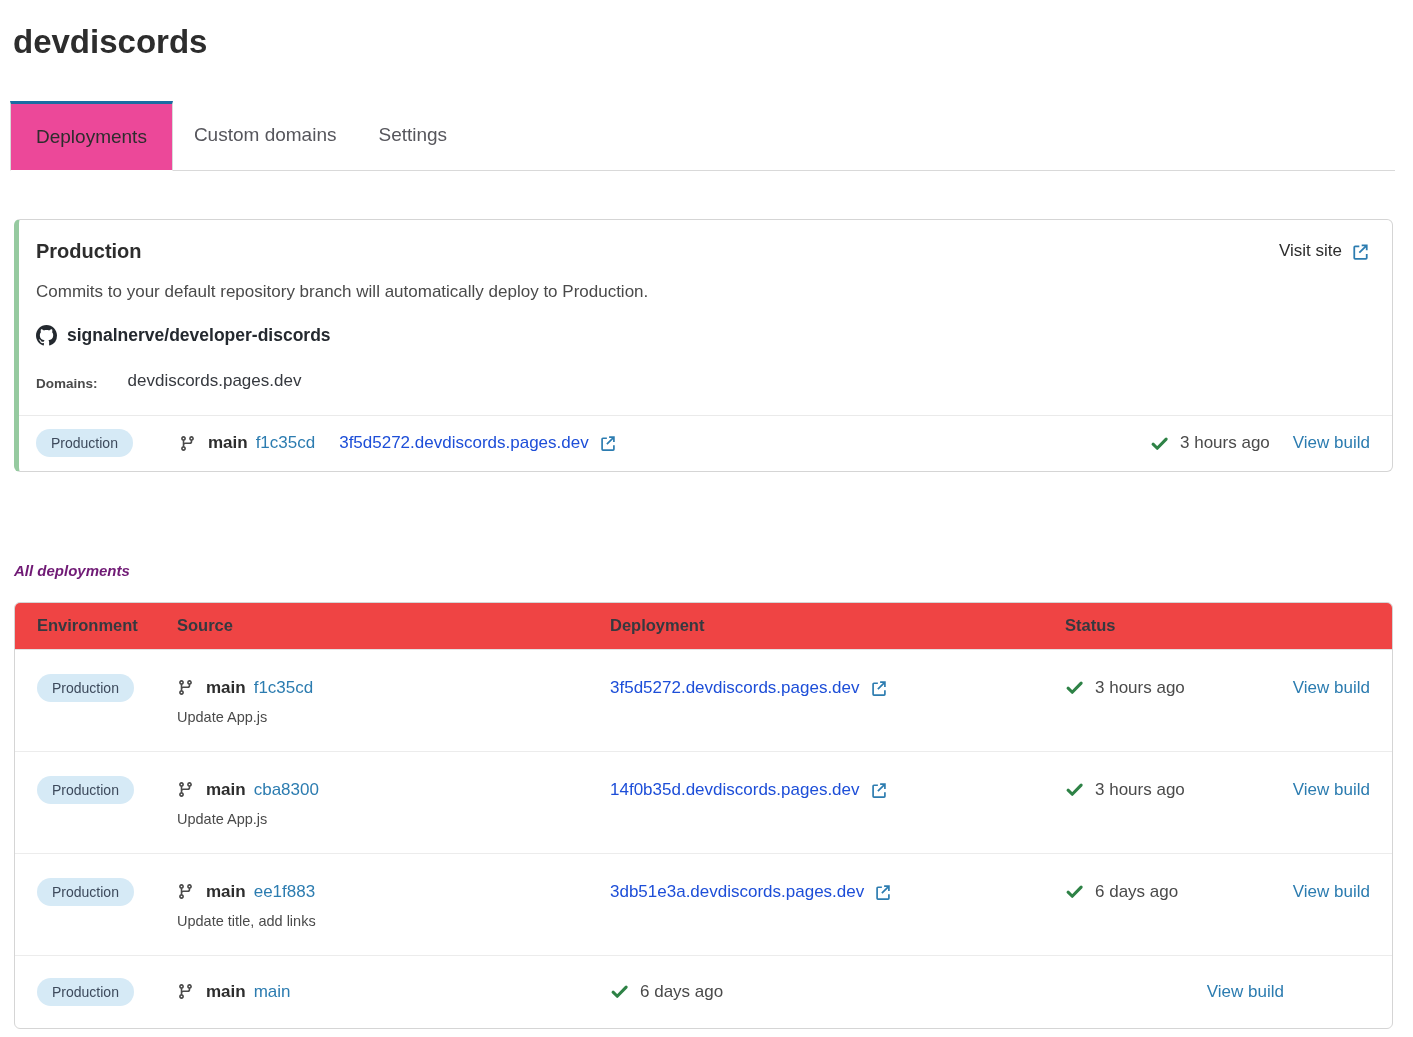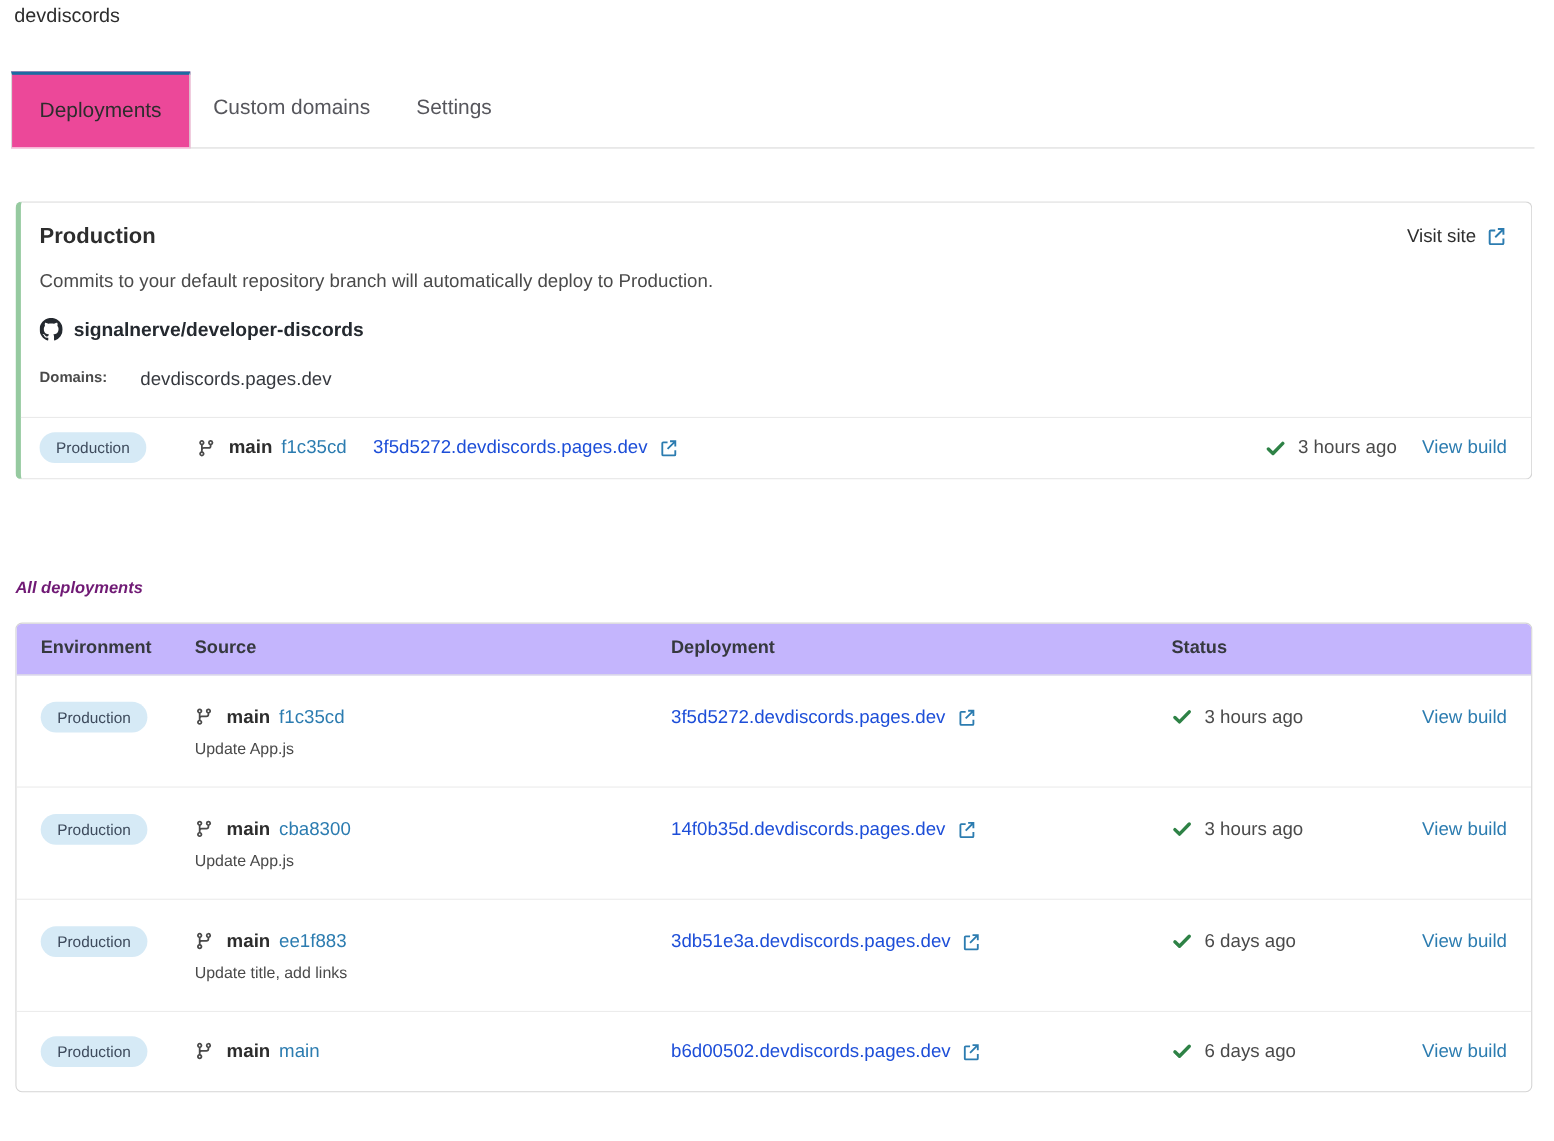--- a/index.html
+++ b/index.html
@@ -7,22 +7,22 @@
   body {
     width:1413px; height:1037px; background:#fff;
     font-family:"Liberation Sans", sans-serif;
     color:#36393f; overflow:hidden;
   }
   a { text-decoration:none; cursor:pointer; }
   .link { color:#2c7cb0; }
 
   
   .page-title {
-    font-size:18px; font-weight:400; color:#2d2d2d;
-    margin:4px 0 0 13px; line-height:1.2;
+    font-size:33px; font-weight:700; color:#2d2d2d;
+    margin:22px 0 0 13px; line-height:1.2;
   }
 
   
   .tabs {
     display:flex; align-items:stretch;
     margin:39px 18px 0 10px;
     border-bottom:1px solid #d9d9d9;
     height:70px;
   }
   .tab {
@@ -43,24 +43,24 @@
   .card {
     margin:48px 20px 0 14px;
     border:1px solid #d5d5d5;
     border-left:5px solid #96caa0;
     border-radius:6px;
     background:#fff;
   }
   .card-body { padding:20px 22px 24px 17px; }
   .card-head { display:flex; align-items:center; justify-content:space-between; }
   .prod-title { font-size:20px; font-weight:600; margin:0; color:#2d2d2d; }
-  .visit-link { display:inline-flex; gap:9px; font-size:17px; color:#2d2d2d; font-weight:400; }
+  .visit-link { display:inline-flex; align-items:center; gap:9px; font-size:17px; color:#2d2d2d; font-weight:400; }
   .desc { margin:19px 0 0; font-size:17px; color:#4a4a4a; }
   .repo { margin-top:23px; display:flex; align-items:flex-start; gap:10px; font-size:17.5px; font-weight:700; color:#24292f; }
-  .domains { margin-top:25px; display:flex; align-items:flex-start; }
+  .domains { margin-top:25px; display:flex; align-items:flex-end; }
   .domains-label { font-size:13.5px; font-weight:700; color:#4a4a4a; margin-right:30px; }
   .domains-value { font-size:17px; color:#36393f; }
 
   .prod-row {
     border-top:1px solid #eaeaea;
     height:56px; display:flex; align-items:center;
     padding:0 22px 0 17px;
   }
   .badge {
     display:inline-flex; align-items:center; justify-content:center;
@@ -84,21 +84,21 @@
     margin:23px 20px 0 14px;
     border:1px solid #d5d5d5; border-radius:6px;
     overflow:hidden; background:#fff;
   }
   .grid-cols {
     display:grid;
     grid-template-columns:140px 433px 455px 219px 1fr;
     padding-left:22px; padding-right:22px;
   }
   .thead {
-    background:#c4b5fd; height:47px; align-items:center;
+    background:#ef4444; height:47px; align-items:center;
     font-size:16.5px; font-weight:700; color:#36393f;
     border-bottom:1px solid #e2e2e2;
   }
   .trow { padding-top:24px; padding-bottom:26px; border-bottom:1px solid #ececec; align-items:start; }
   .trow:last-child { border-bottom:none; padding-top:22px; padding-bottom:22px; }
   .cell-env { padding-top:0; }
   .src-cell .src-branch { min-height:28px; }
   .commit-msg { margin-top:7px; font-size:14.5px; color:#4a4a4a; }
   .commit-msg:empty { display:none; }
   .deploy-cell { display:flex; align-items:center; min-height:28px; }
@@ -302,29 +302,20 @@
         <span>
             <svg width="17" height="17" viewBox="0 0 16 16" fill="#4a4a4a">
               <path d="M9.5 3.25a2.25 2.25 0 1 1 3 2.122V6A2.5 2.5 0 0 1 10 8.5H6a1 1 0 0 0-1 1v1.128a2.251 2.251 0 1 1-1.5 0V5.372a2.25 2.25 0 1 1 1.5 0v1.836A2.493 2.493 0 0 1 6 7h4a1 1 0 0 0 1-1v-.628a2.25 2.25 0 0 1-1.5-2.122Zm-6 0a.75.75 0 1 0 1.5 0 .75.75 0 0 0-1.5 0Zm8.25-.75a.75.75 0 1 0 0 1.5.75.75 0 0 0 0-1.5ZM4.25 12a.75.75 0 1 0 0 1.5.75.75 0 0 0 0-1.5Z"></path>
             </svg>
           </span>
         <span class="branch-name">main</span>
         <a class="link commit-link">main</a>
       </span>
 
     </div>
-    <div class="deploy-cell">
-      <span class="deploy-url" style="margin-left:0">b6d00502.devdiscords.pages.dev</span>
-      <a class="ext-icon">
-          <svg width="18" height="18" viewBox="0 0 16 16" fill="#2c7cb0">
-            <path d="M2 4.5A1.5 1.5 0 0 1 3.5 3H7v1.5H3.5v9h9V10H14v3.5a1.5 1.5 0 0 1-1.5 1.5h-9A1.5 1.5 0 0 1 2 13.5v-9Z"></path>
-            <path d="M9 2h5v5h-1.5V4.56L7.53 9.53 6.47 8.47 11.44 3.5H9V2Z"></path>
-          </svg>
-        </a>
-    </div>
     <div class="status-cell">
       <span>
           <svg width="19" height="19" viewBox="0 0 16 16">
             <path d="M2.6 8.6 L6.1 12 L13.6 4.3" stroke="#2e8246" stroke-width="2.6" fill="none" stroke-linecap="round" stroke-linejoin="round"></path>
           </svg>
         </span>
       <span class="status-time">6 days ago</span>
     </div>
     <div class="action-cell">
         <a class="link view-build" style="margin-left:0">View build</a>

